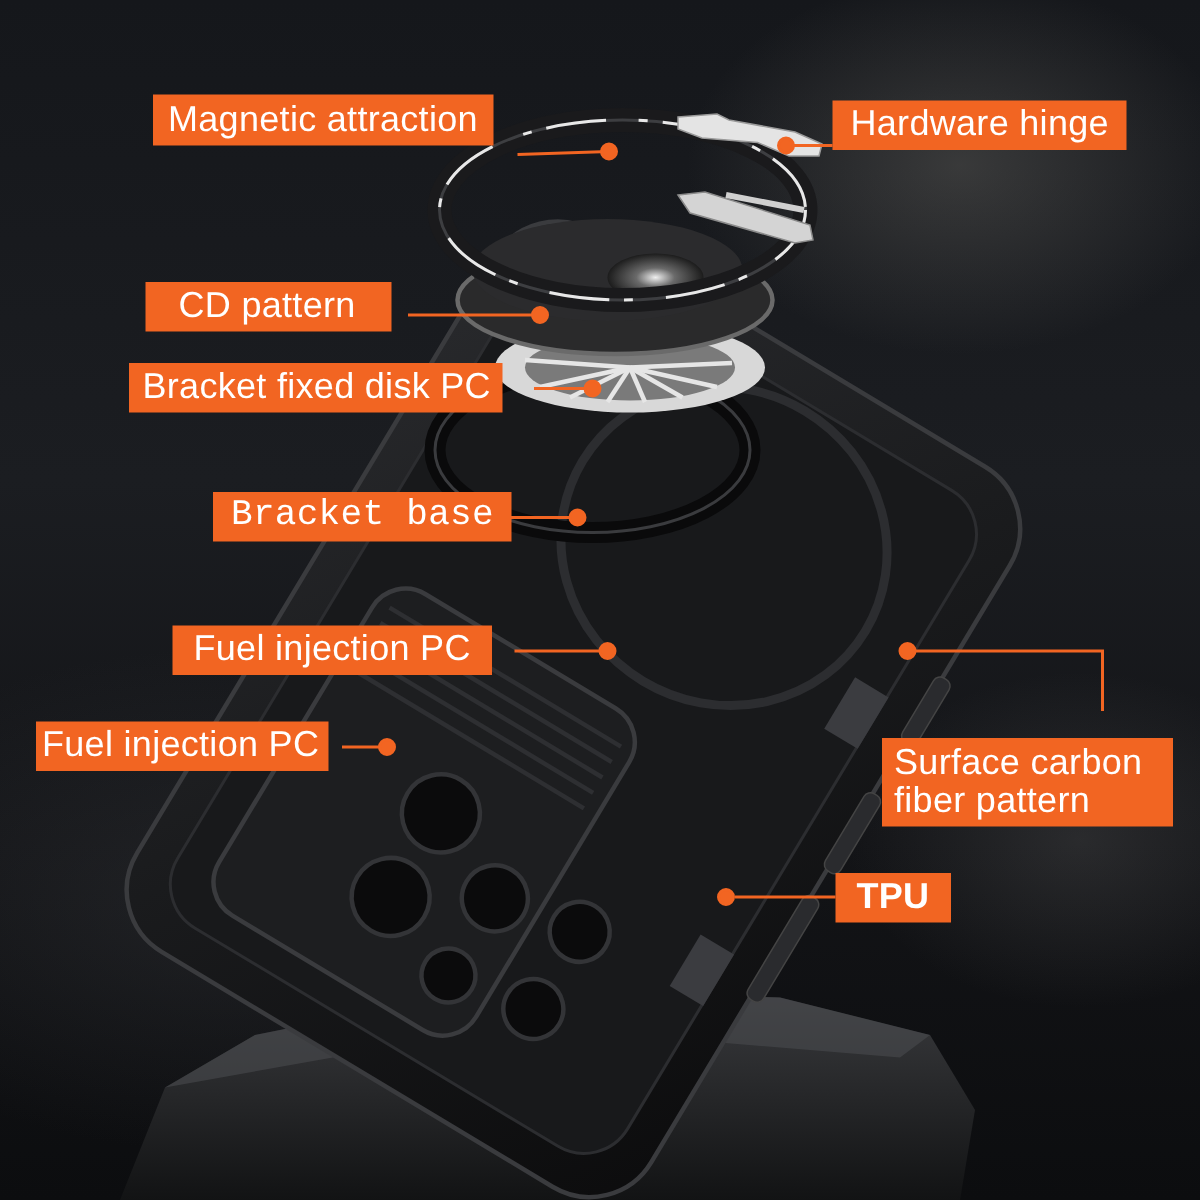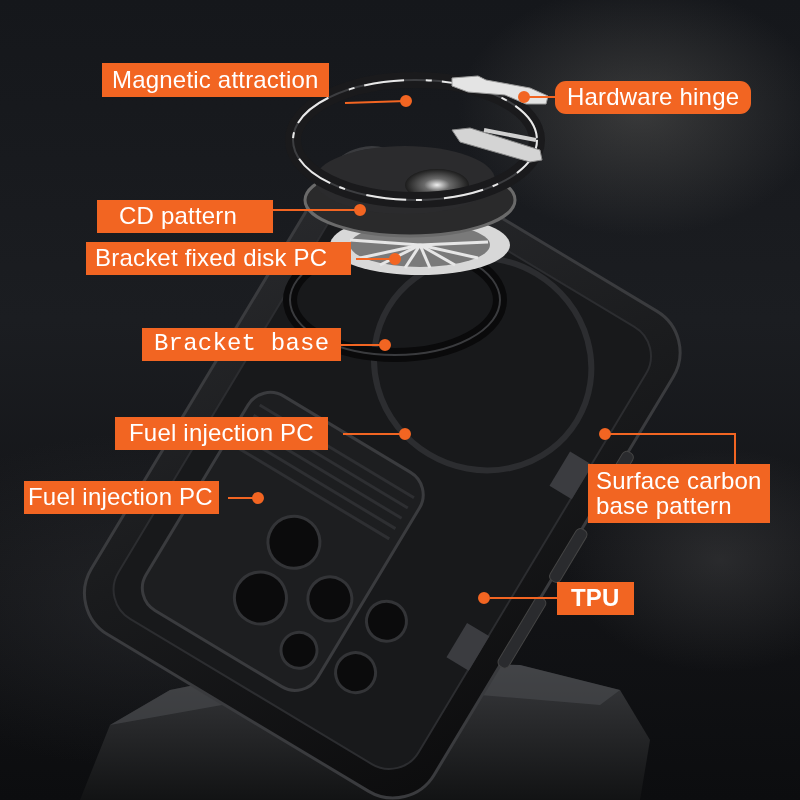--- a/index.html
+++ b/index.html
@@ -133,46 +133,46 @@
         <circle cx="605" cy="434" r="5"></circle>
       <line x1="490" y1="598" x2="557" y2="598"></line>
         <circle cx="484" cy="598" r="5"></circle>
     </g>
   </svg>
 
   <div class="label two right" style="left:102px;top:63px;">
     <span>Magnetic attraction</span>
   </div>
 
-  <div class="label" style="left:555px;top:81px;border-radius:11px;">
+  <div class="label" style="left:555px;top:67px;">
     <span>Hardware hinge</span>
   </div>
 
-  <div class="label" style="left:97px;top:200px;padding-left:22px;padding-right:36px;">
+  <div class="label" style="left:97px;top:188px;padding-left:22px;padding-right:24px;">
     <span>CD pattern</span>
   </div>
 
-  <div class="label" style="left:86px;top:242px;padding-left:9px;padding-right:24px;">
+  <div class="label" style="left:86px;top:242px;padding-left:9px;padding-right:8px;">
     <span>Bracket fixed disk PC</span>
   </div>
 
   <div class="label" style="left:142px;top:328px;font-family:Liberation Mono, monospace;">
     <span>Bracket base</span>
   </div>
 
   <div class="label" style="left:115px;top:417px;padding-left:14px;padding-right:14px;">
     <span>Fuel injection PC</span>
   </div>
 
   <div class="label" style="left:24px;top:481px;padding-left:4px;padding-right:6px;">
     <span>Fuel injection PC</span>
   </div>
 
-  <div class="label two" style="left:588px;top:464px;padding-left:8px;padding-right:8px;">
+  <div class="label two" style="left:588px;top:492px;padding-left:8px;padding-right:20px;">
     <span>Surface carbon</span>
-    <span>base pattern</span>
+    <span>fiber pattern</span>
   </div>
 
   <div class="label" style="left:557px;top:582px;padding-left:14px;padding-right:14px;font-weight:bold;">
     <span>TPU</span>
   </div>
 
 </div>
 
 </body></html>

